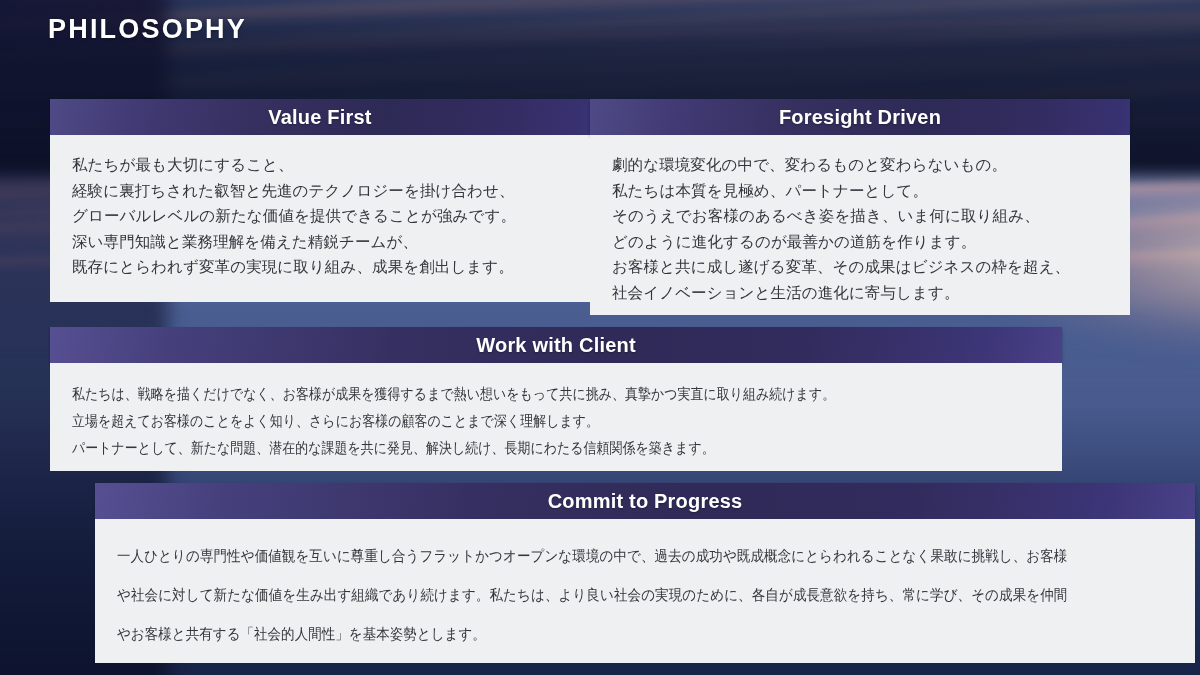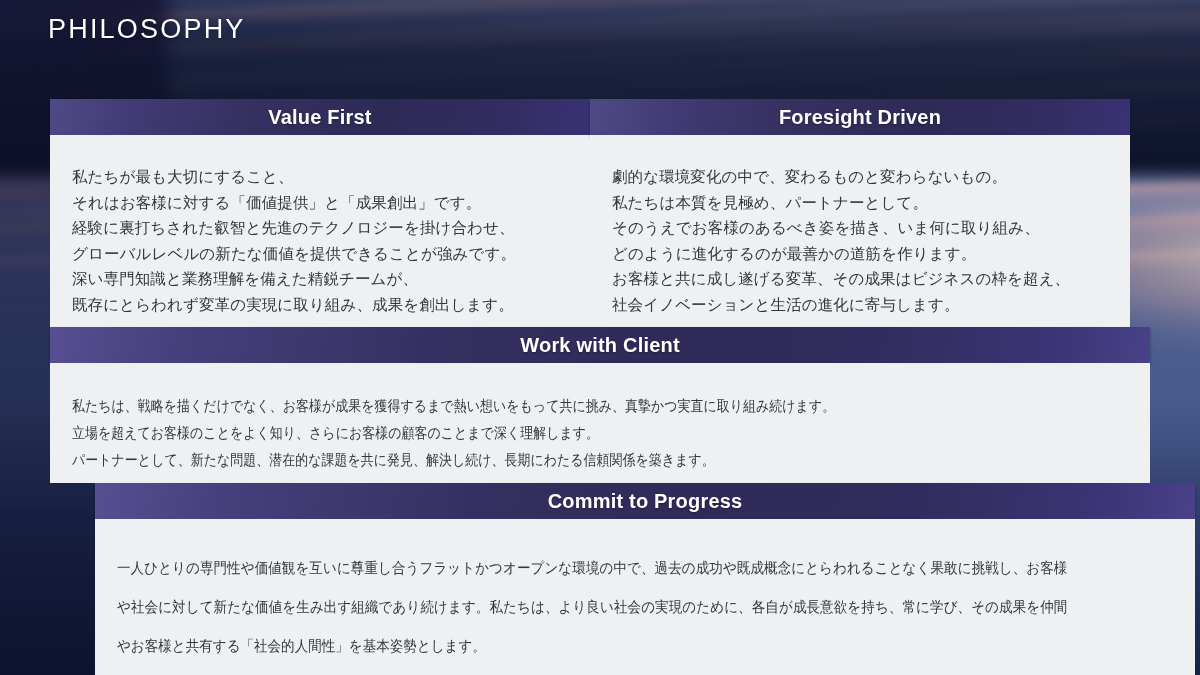--- a/index.html
+++ b/index.html
@@ -139,21 +139,21 @@
   
   .vig{
     background:linear-gradient(to bottom, rgba(10,14,38,.22) 0%, rgba(10,14,38,.05) 30%, rgba(8,12,34,.18) 100%);
   }
 
   
   #stage { position:absolute; inset:0; z-index:2; }
 
   #slide-title{
     position:absolute; left:48px; top:16px;
-    font-size:27px; font-weight:400; color:#ffffff;
+    font-size:27px; font-weight:700; color:#ffffff;
     letter-spacing:2.2px; line-height:1;
     text-shadow:0 1px 3px rgba(0,0,0,.30);
     white-space:nowrap;
   }
 
   .card{ position:absolute; display:flex; flex-direction:column; }
 
   .card-header{
     height:36px; flex:0 0 36px;
     display:flex; align-items:center; justify-content:center;
@@ -165,21 +165,21 @@
     box-shadow:0 2px 3px rgba(8,10,30,.30);
   }
   .card-header.wide{
     background:linear-gradient(100deg,
       #564f92 0%, #45407c 12%, #363062 34%, #2f2a57 55%, #322c5e 75%, #3c3577 92%, #4a4288 100%);
   }
   .card-body{
     flex:1 1 auto;
     background:#eff0f1;
     color:#33363d;
-    padding:29px 22px 10px 22px;
+    padding:17px 22px 10px 22px;
   }
   .card-body .ln{ display:block; white-space:nowrap; }
 
   
   .t-normal .ln{ font-size:15.5px; line-height:25.5px; letter-spacing:.1px; }
 
   
   .t-cond{ }
   .t-cond .ln{
     font-size:15px; line-height:27px;
@@ -188,21 +188,21 @@
   }
   .t-para{
     font-size:15px; line-height:39px; letter-spacing:.05px;
     text-align:justify;
   }
   .t-para > span{ display:block; transform:scaleX(.90); transform-origin:left center; }
 
   
   #card-value-first      { left:50px;  top:99px;  width:540px; height:203px; }
   #card-foresight-driven { left:590px; top:99px;  width:540px; height:203px; }
-  #card-work-with-client { left:50px;  top:327px; width:1100px; height:138px; }
+  #card-work-with-client { left:50px;  top:327px; width:1012px; height:138px; }
   #card-commit-progress  { left:50px;  top:483px; width:1100px; height:142px;margin-left:45px; }
 </style>
 </head>
 <body>
 
 <div id="bg">
   <div class="layer sky-base"></div>
   <div class="layer streak-a"></div>
   <div class="layer streak-b"></div>
   <div class="layer sea"></div>
@@ -219,21 +219,20 @@
 <div id="stage">
 
   <div id="slide-title">PHILOSOPHY</div>
 
   <section class="card" id="card-value-first">
     <header class="card-header">
       <span>Value First</span>
     </header>
     <div class="card-body t-normal">
       <span class="ln">私たちが最も大切にすること、</span>
-      <span class="ln">それはお客様に対する「価値提供」と「成果創出」です。</span>
       <span class="ln">経験に裏打ちされた叡智と先進のテクノロジーを掛け合わせ、</span>
       <span class="ln">グローバルレベルの新たな価値を提供できることが強みです。</span>
       <span class="ln">深い専門知識と業務理解を備えた精鋭チームが、</span>
       <span class="ln">既存にとらわれず変革の実現に取り組み、成果を創出します。</span>
     </div>
   </section>
 
   <section class="card" id="card-foresight-driven">
     <header class="card-header">
       <span>Foresight Driven</span>

